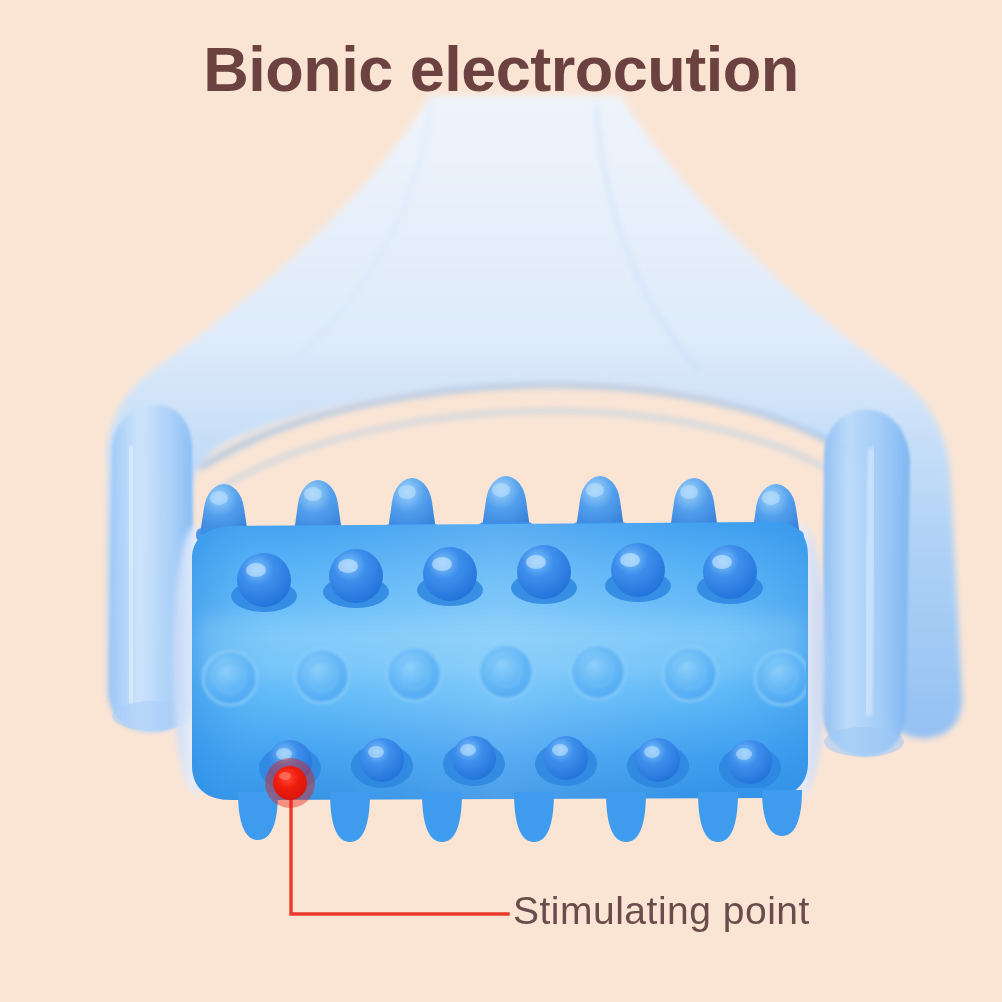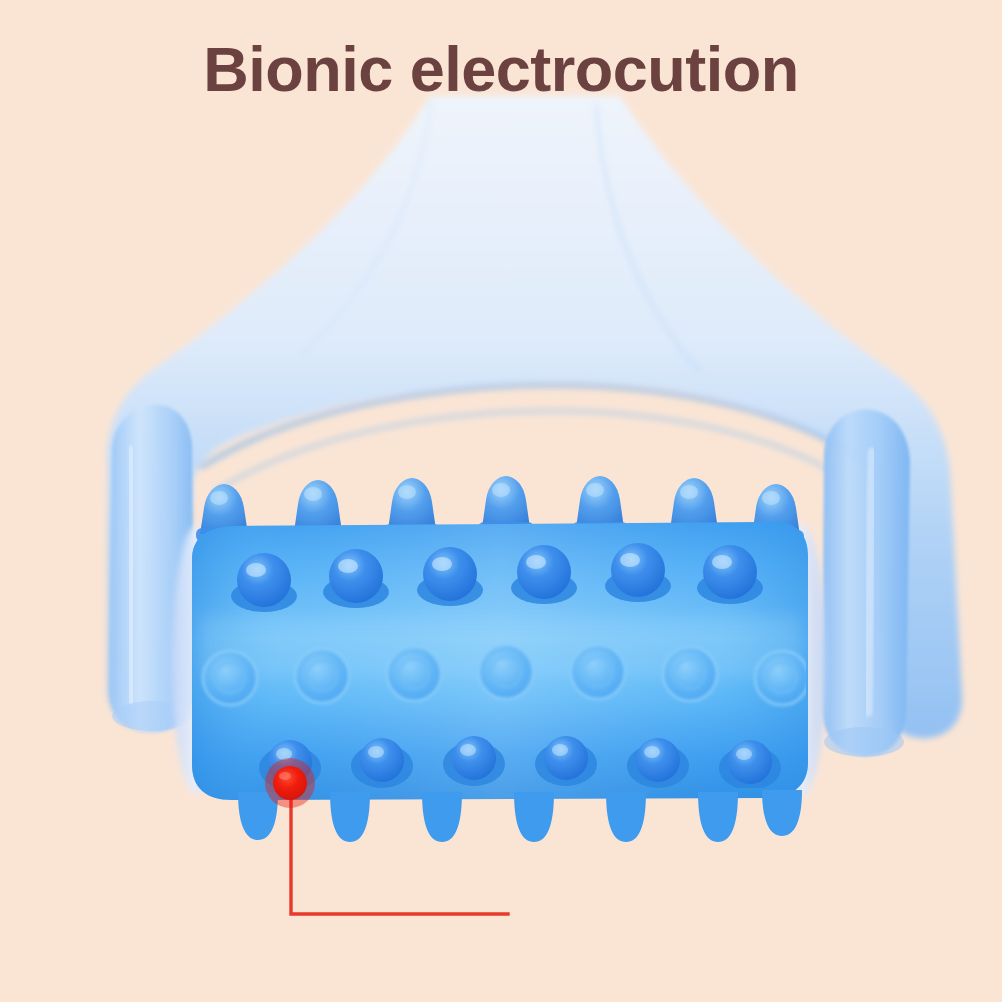--- a/index.html
+++ b/index.html
@@ -337,14 +337,15 @@
       <path d="M291 790 L 291 914 L 508 914" fill="none" stroke="#e8392b" stroke-width="3.4" stroke-linecap="square"></path>
     </g>
 
     <g>
       <circle cx="290" cy="783" r="25" fill="#e81a0e" opacity="0.42"></circle>
       <circle cx="290" cy="783" r="17" fill="url(#gMarker)"></circle>
       <ellipse cx="285" cy="776" rx="6" ry="4" fill="#ff9c8c" opacity="0.45"></ellipse>
     </g>
   </svg>
 
+  <div class="callout-label">Stimulating point</div>
 
 </div>
 
 </body></html>

